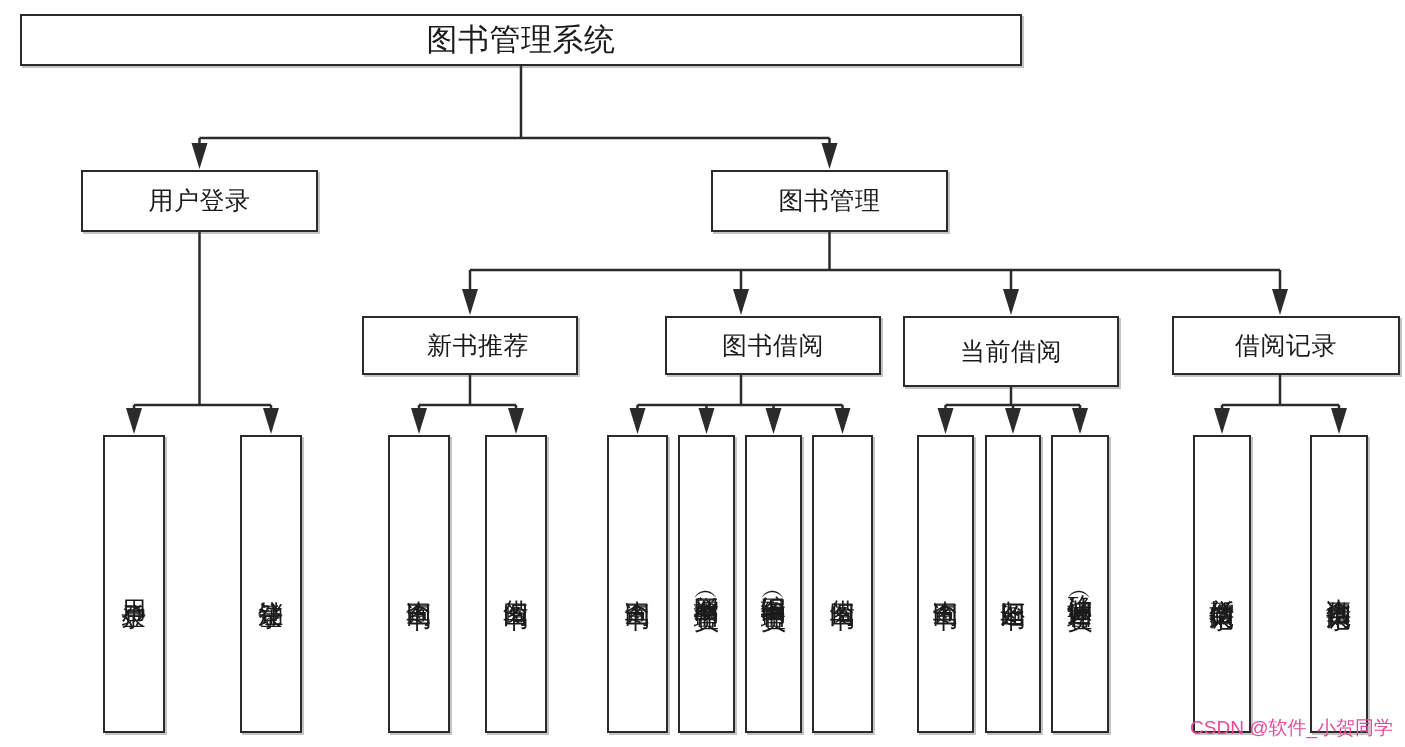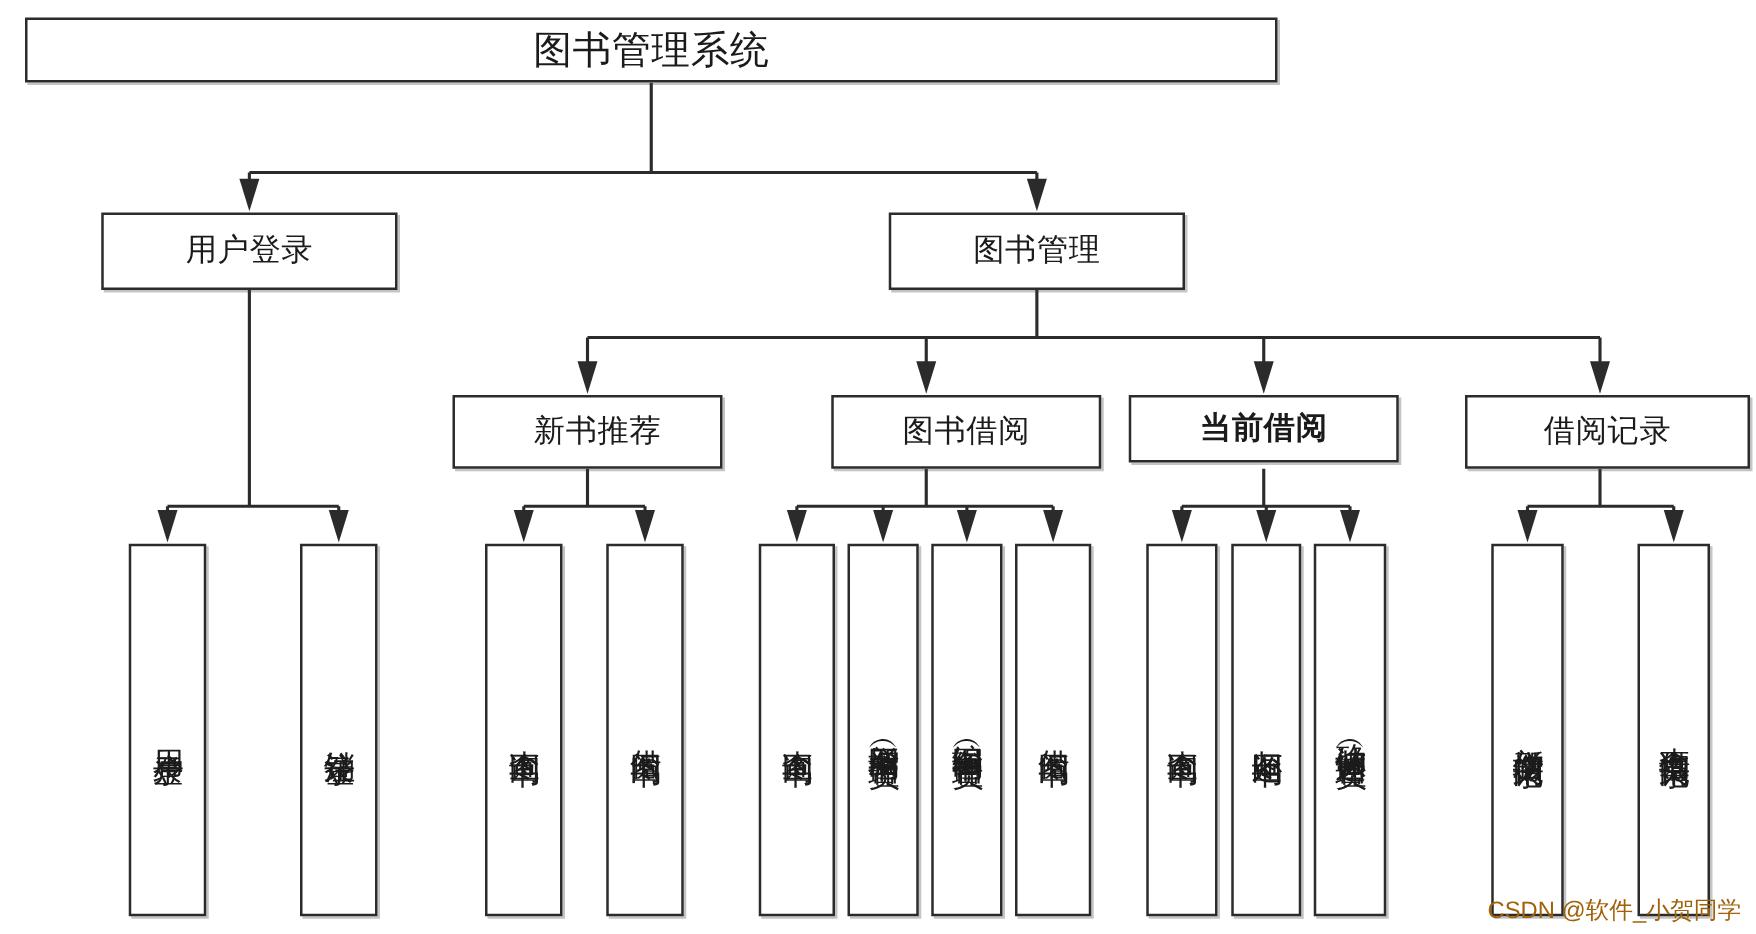--- a/index.html
+++ b/index.html
@@ -53,21 +53,21 @@
     line-height: 1.05;
   }
   .node-box.root .node-label {
     font-size: 31px;
   }
   #watermark {
     position: absolute;
     right: 12px;
     bottom: 6px;
     font-size: 19px;
-    color: #a16207;
+    color: #ec4899;
     white-space: nowrap;
     pointer-events: none;
   }
 </style>
 </head>
 <body>
 
 <div id="diagram-root">
   <svg id="diagram-svg" viewBox="0 0 1405 747" preserveAspectRatio="none" aria-hidden="true">
       <line x1="521" y1="66" x2="521" y2="138" stroke="#2b2b2b" stroke-width="2.5"></line>
@@ -132,21 +132,21 @@
       </div>
       <div class="node-box horizontal" style="left: 711px; top: 170px; width: 237px; height: 62px; align-items: center;">
         <span class="node-label">图书管理</span>
       </div>
       <div class="node-box horizontal" style="left: 362px; top: 316px; width: 216px; height: 59px; padding-left: 16px;">
         <span class="node-label">新书推荐</span>
       </div>
       <div class="node-box horizontal" style="left: 633px; top: 316px; width: 216px; height: 59px; margin-left: 32px;">
         <span class="node-label">图书借阅</span>
       </div>
-      <div class="node-box horizontal" style="left: 903px; top: 316px; width: 216px; height: 54px; font-weight: bold;">
+      <div class="node-box horizontal" style="left: 903px; top: 316px; width: 216px; height: 71px;">
         <span class="node-label">当前借阅</span>
       </div>
       <div class="node-box horizontal" style="left: 1172px; top: 316px; width: 228px; height: 59px;">
         <span class="node-label">借阅记录</span>
       </div>
       <div class="node-box vertical" style="left: 103px; top: 435px; width: 62px; height: 298px;">
         <span class="node-label">用户登录</span>
       </div>
       <div class="node-box vertical" style="left: 240px; top: 435px; width: 62px; height: 298px;">
         <span class="node-label">注销登录</span>

